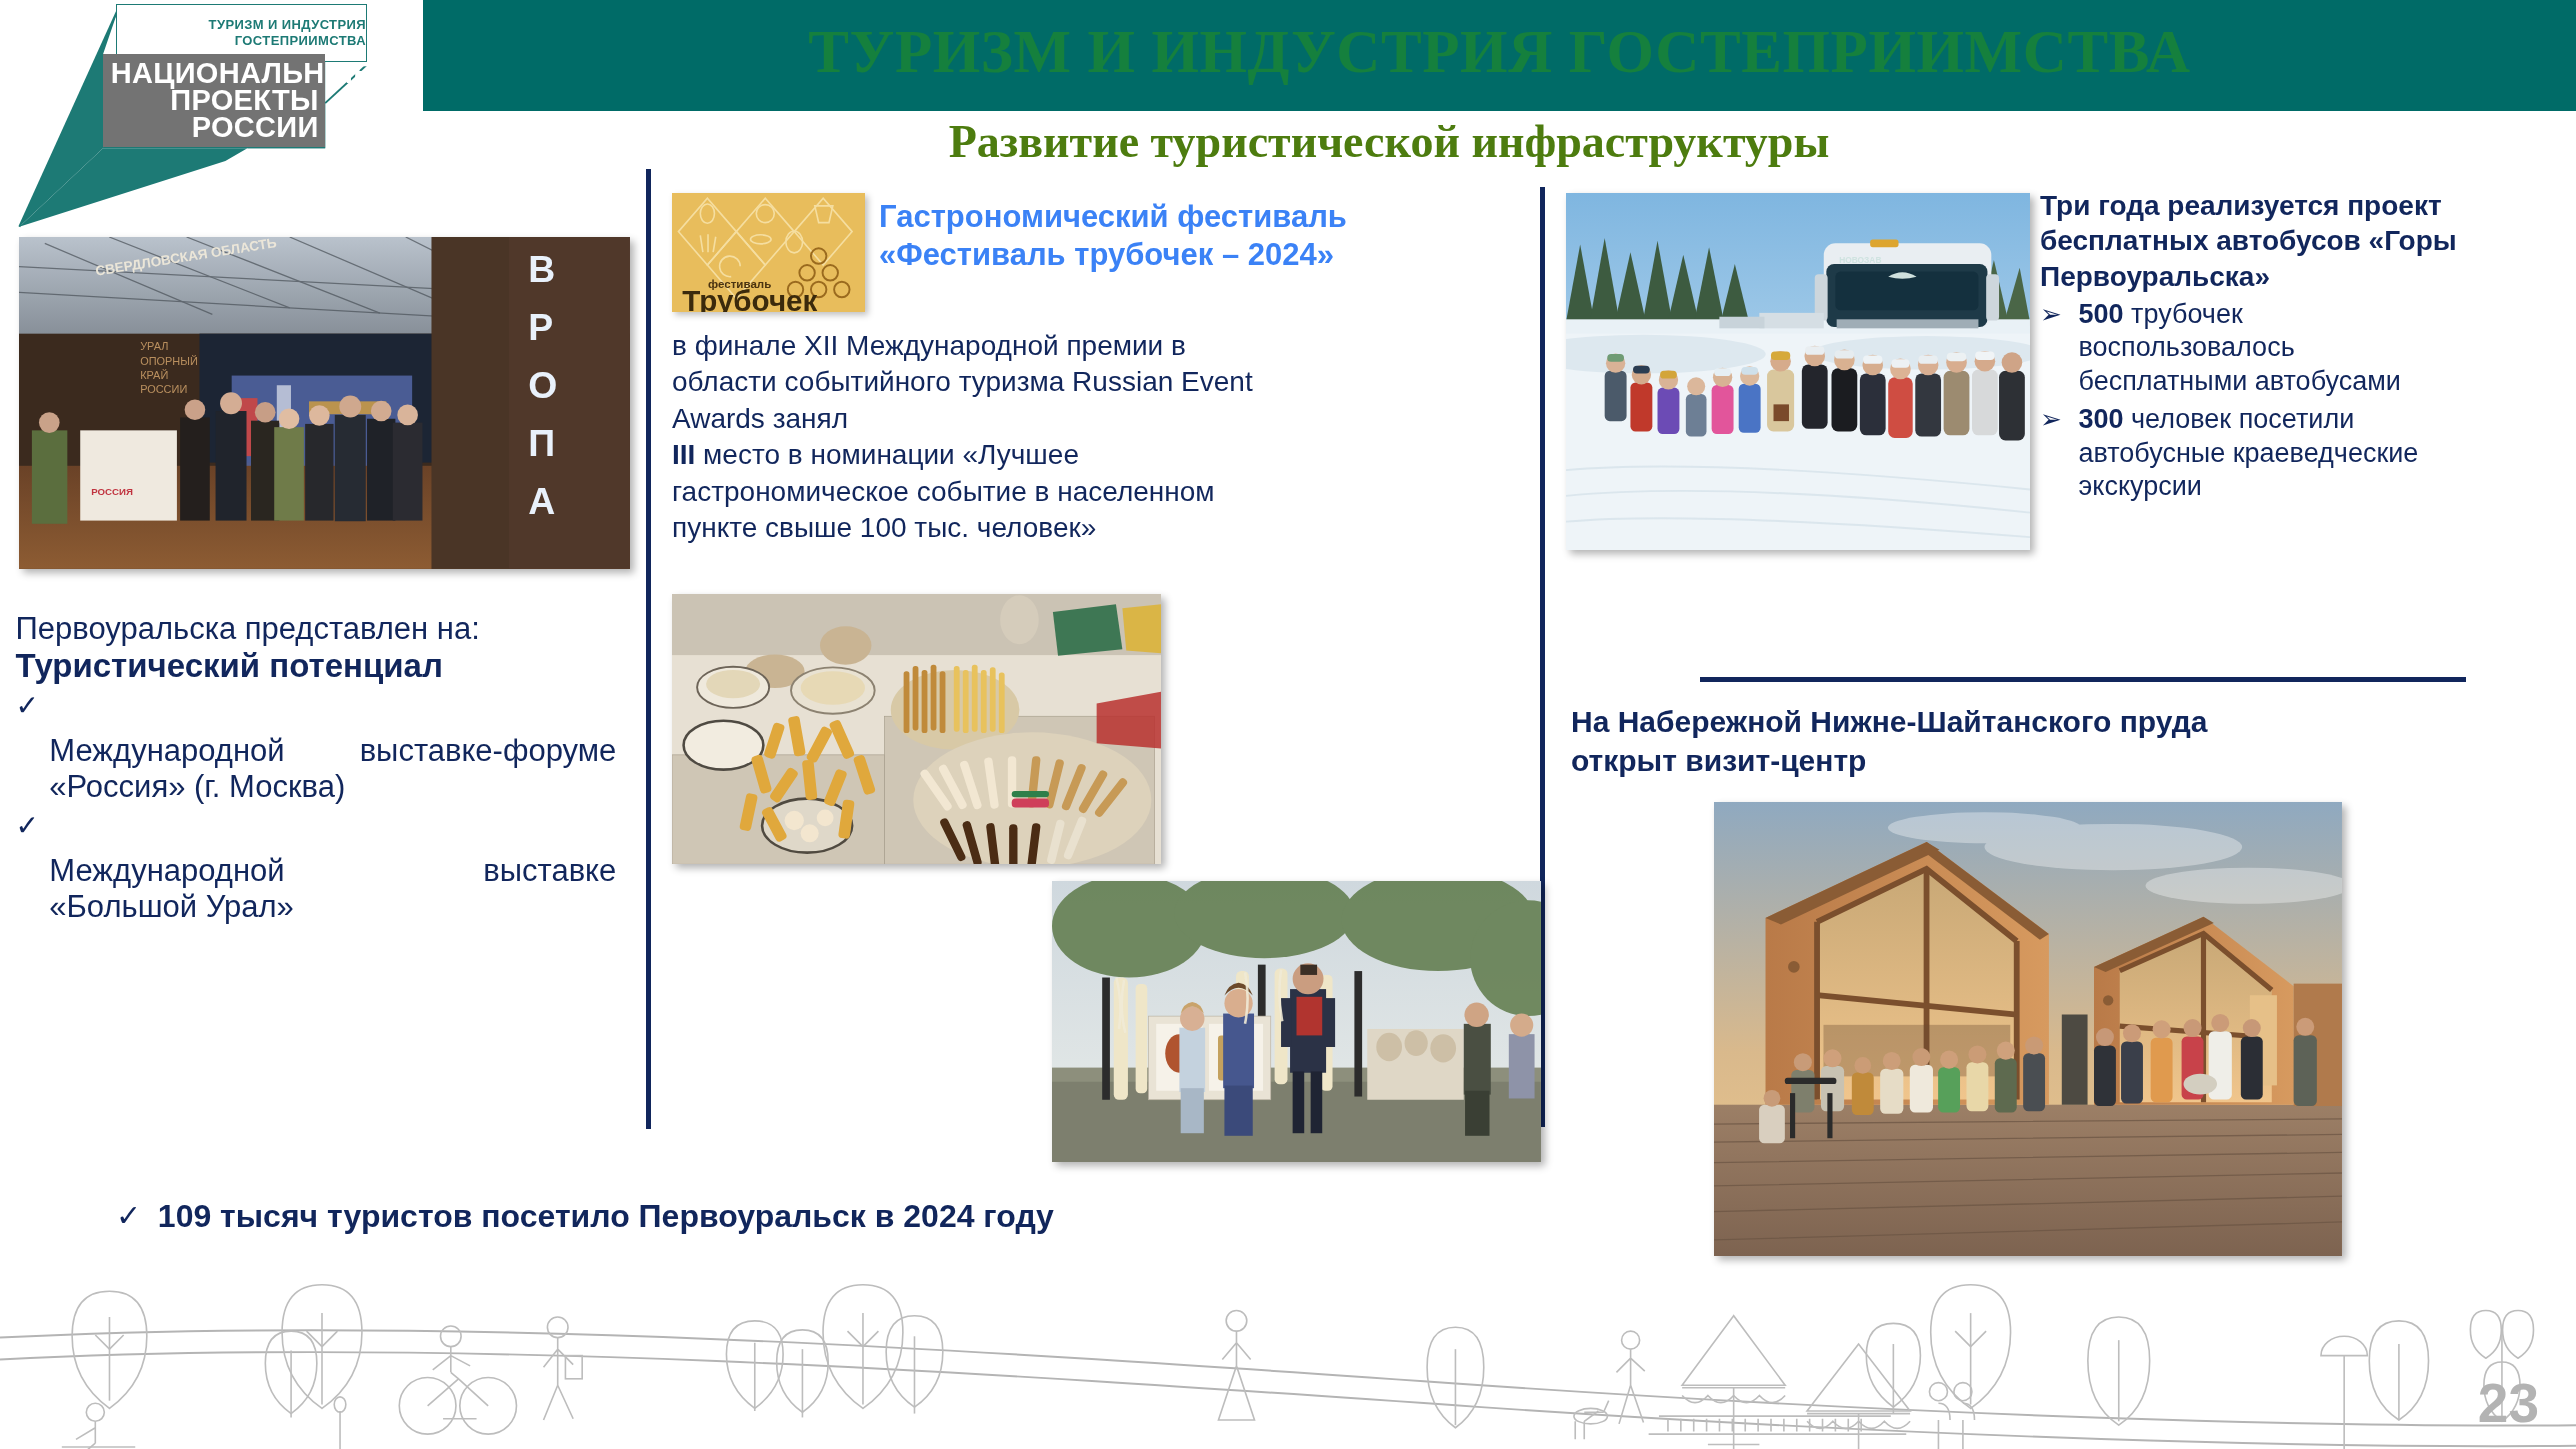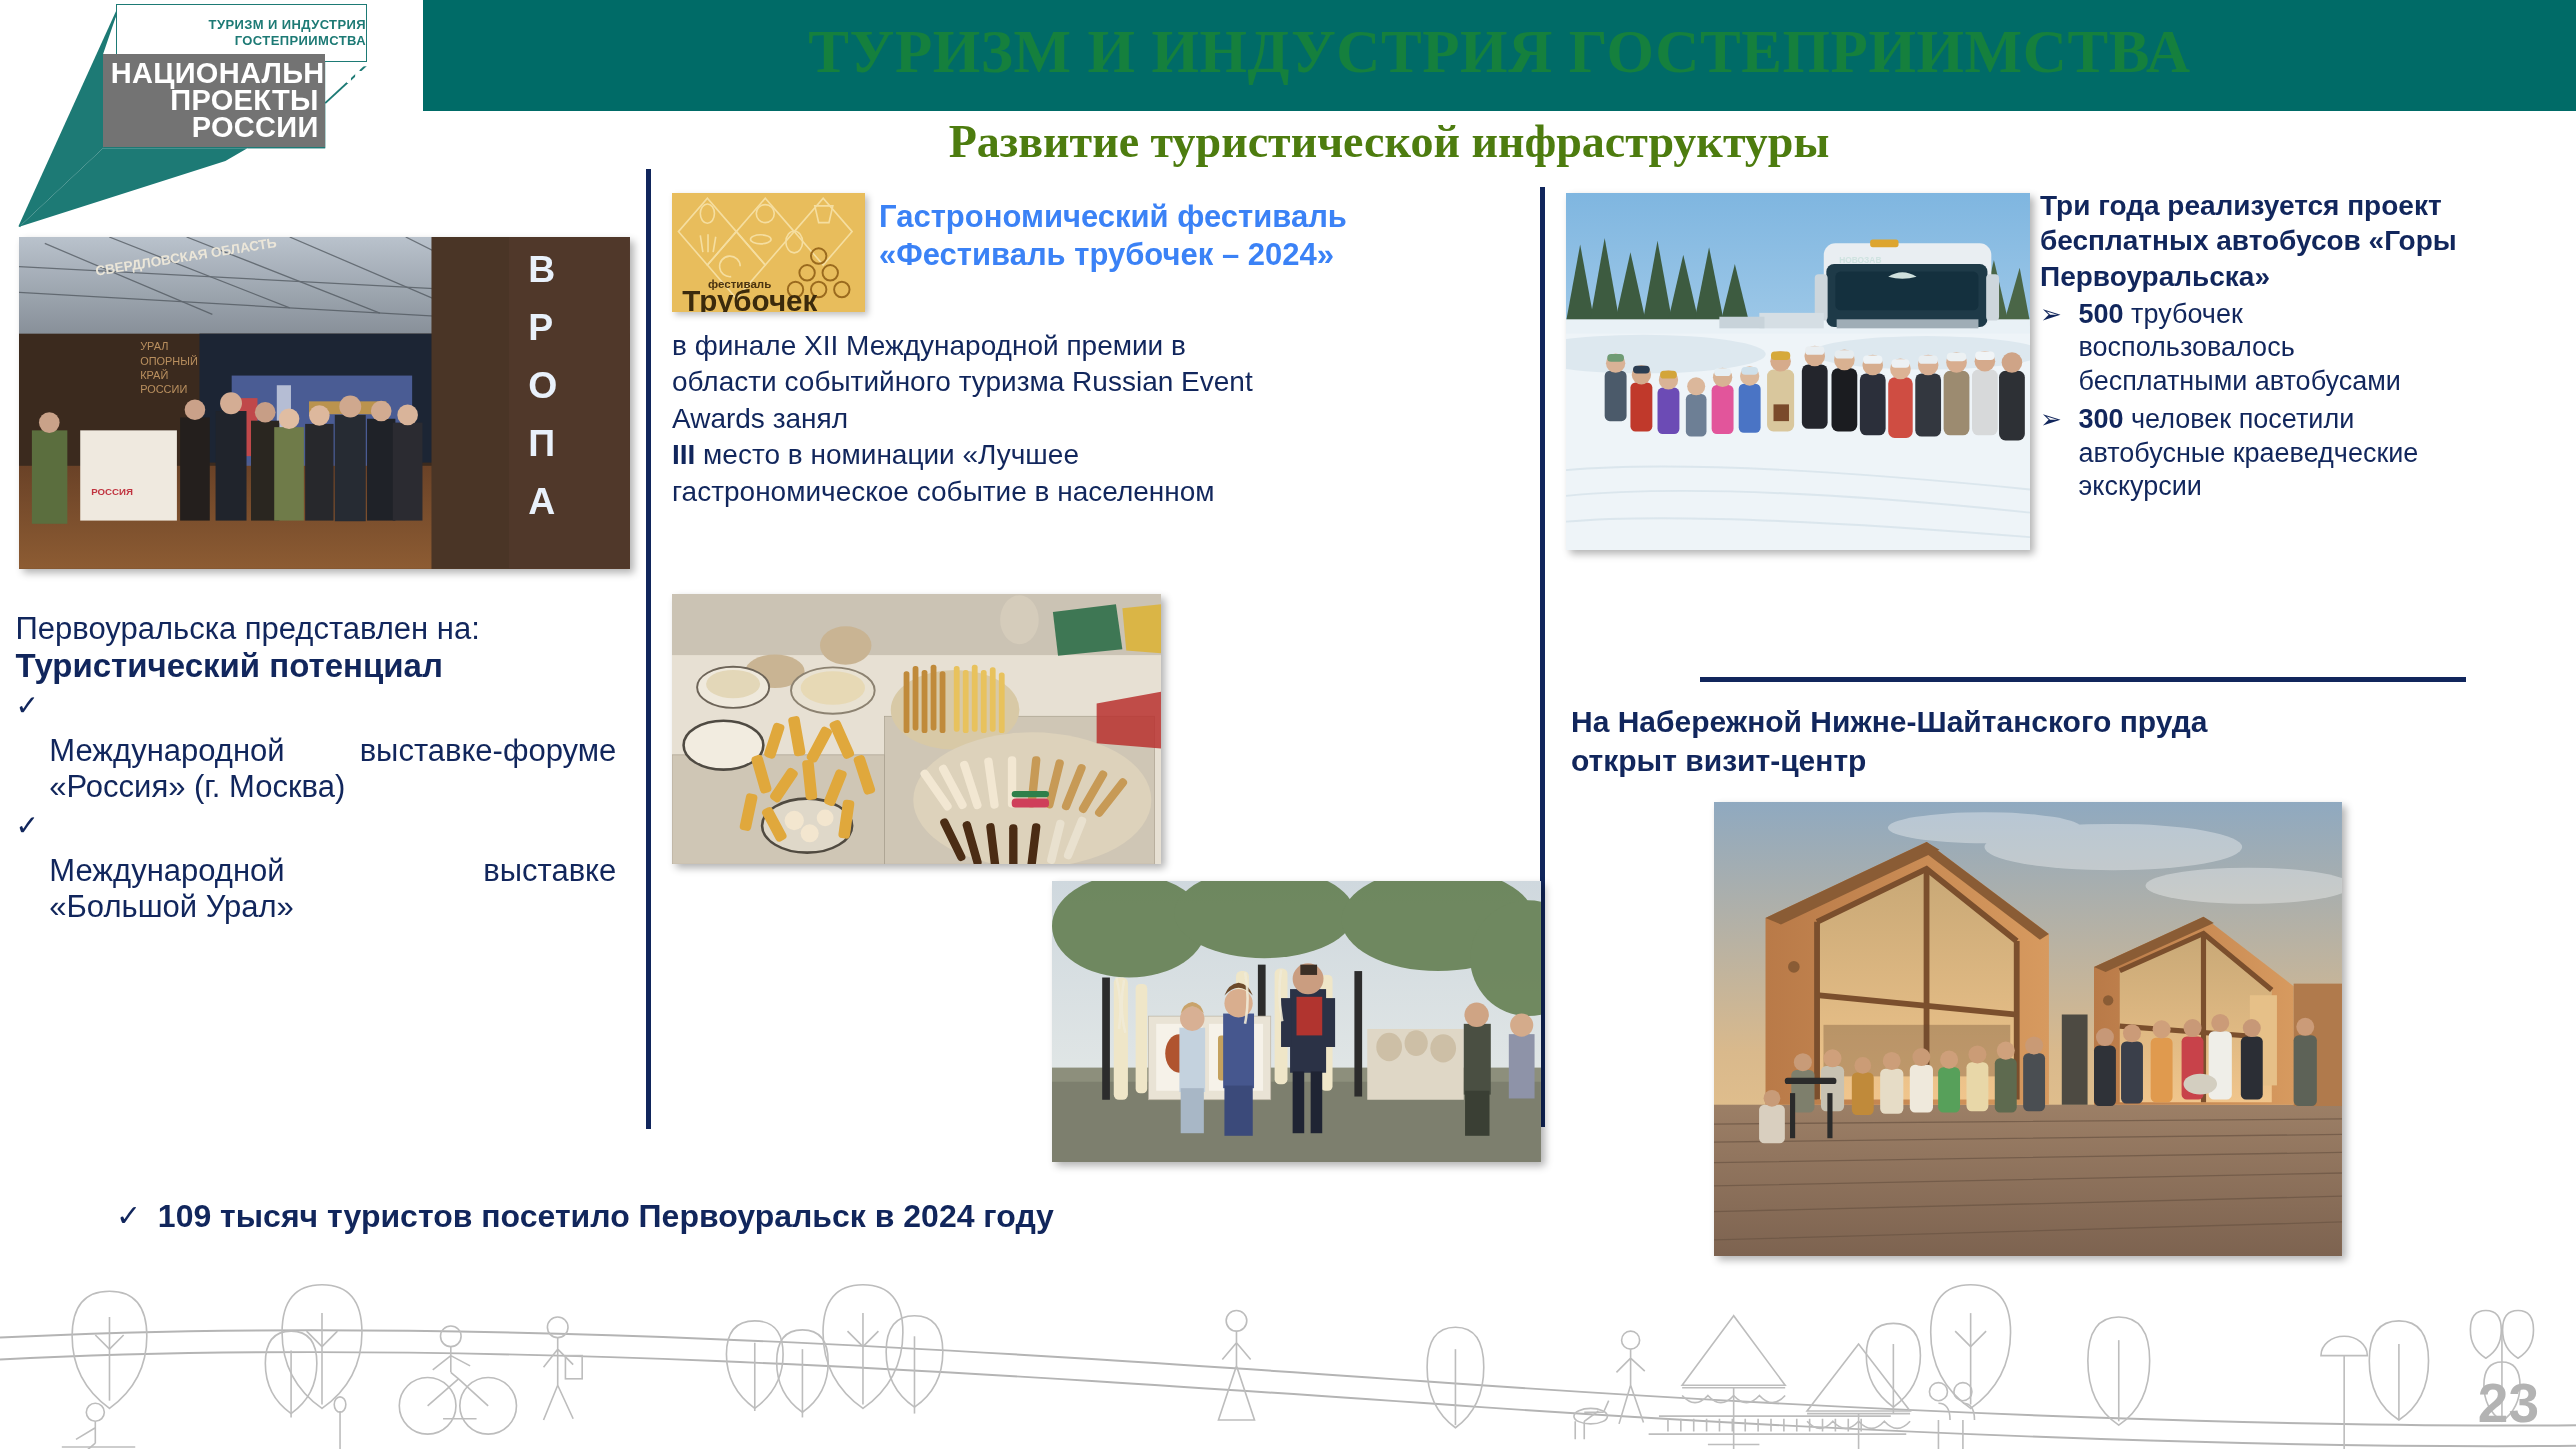--- a/index.html
+++ b/index.html
@@ -297,20 +297,21 @@
   </div>
 
   <div id="fest-body">
     <div>в финале XII Международной премии в</div>
     <div>области событийного туризма Russian Event</div>
     <div>Awards  занял</div>
     <div>
       <span class="h-bold">III</span><span> место в номинации  «Лучшее</span>
     </div>
     <div>гастрономическое событие в населенном</div>
+    <div>пункте свыше 100 тыс. человек»</div>
   </div>
 </div>
 
 <div class="photo" id="photo-food">
   <svg class="ph" viewBox="0 0 760 420" preserveAspectRatio="none">
     <rect width="760" height="420" fill="#e7e0d3"></rect>
     <rect x="0" y="0" width="760" height="95" fill="#cbc3b4"></rect>
     <g fill="#cfc6b5" stroke="#a79d8c" stroke-width="1">
       <rect x="330" y="190" width="420" height="230"></rect>
       <rect x="0" y="250" width="330" height="170"></rect>

